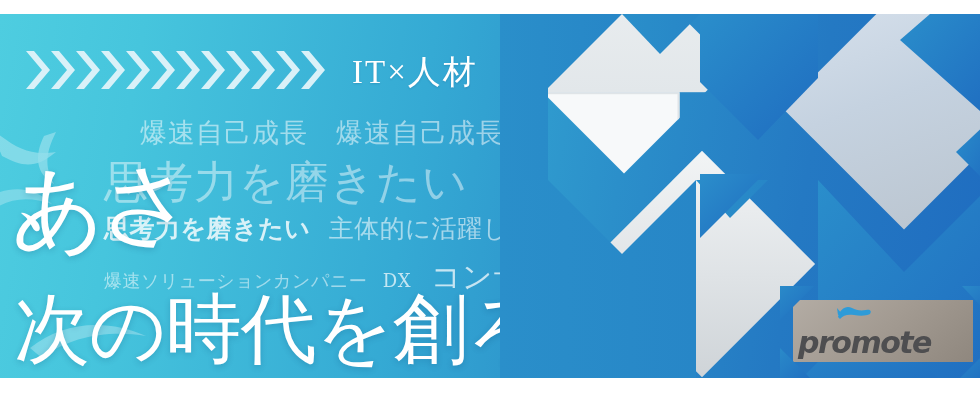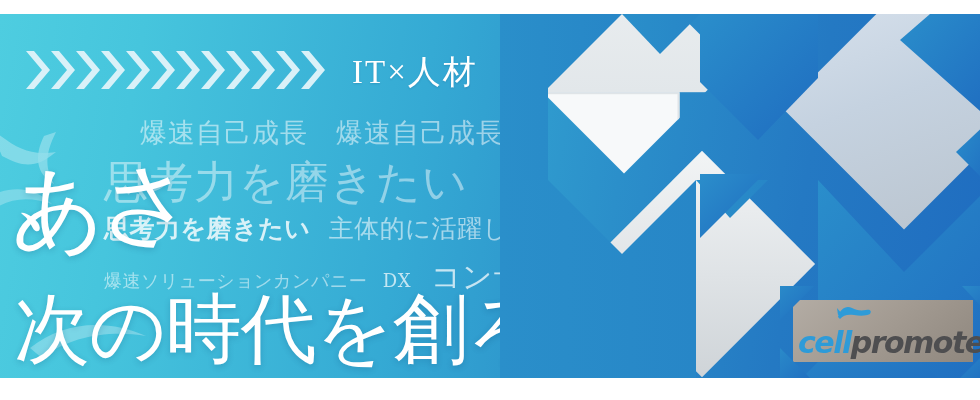--- a/index.html
+++ b/index.html
@@ -300,21 +300,20 @@
       <path d="M86 220 L170 136 L254 220 Z" fill="url(#gB)"></path>
       <path d="M170 0 L290 0 L290 220 L254 220 L170 136 L236 70 Z" fill="url(#gB)" opacity="0"></path>
     </svg>
 
     <div class="logo-plate"></div>
     <div class="logo-wrap">
       <svg class="logo-roo" viewBox="0 0 40 20">
         <path d="M4 15 C6 7 12 3 18 6 C22 8 26 9 32 8 C36 7 38 9 36 12 C32 14 26 14 20 13 C14 12 9 13 6 17 Z" fill="#2e9bd8"></path>
         <path d="M3 6 L8 12 L4 13 Z" fill="#2e9bd8"></path>
       </svg>
-      <span class="logo-text logo-cell">cell</span>
       <span class="logo-text logo-promote">promote</span>
 
     </div>
 
     <svg class="logo-mask" viewBox="0 0 210 96">
       <defs>
         <linearGradient id="gM" x1="0" y1="0" x2="1" y2="1">
           <stop offset="0" stop-color="#2a8ac9"></stop>
             <stop offset="1" stop-color="#1f6cc0"></stop>
         </linearGradient>

